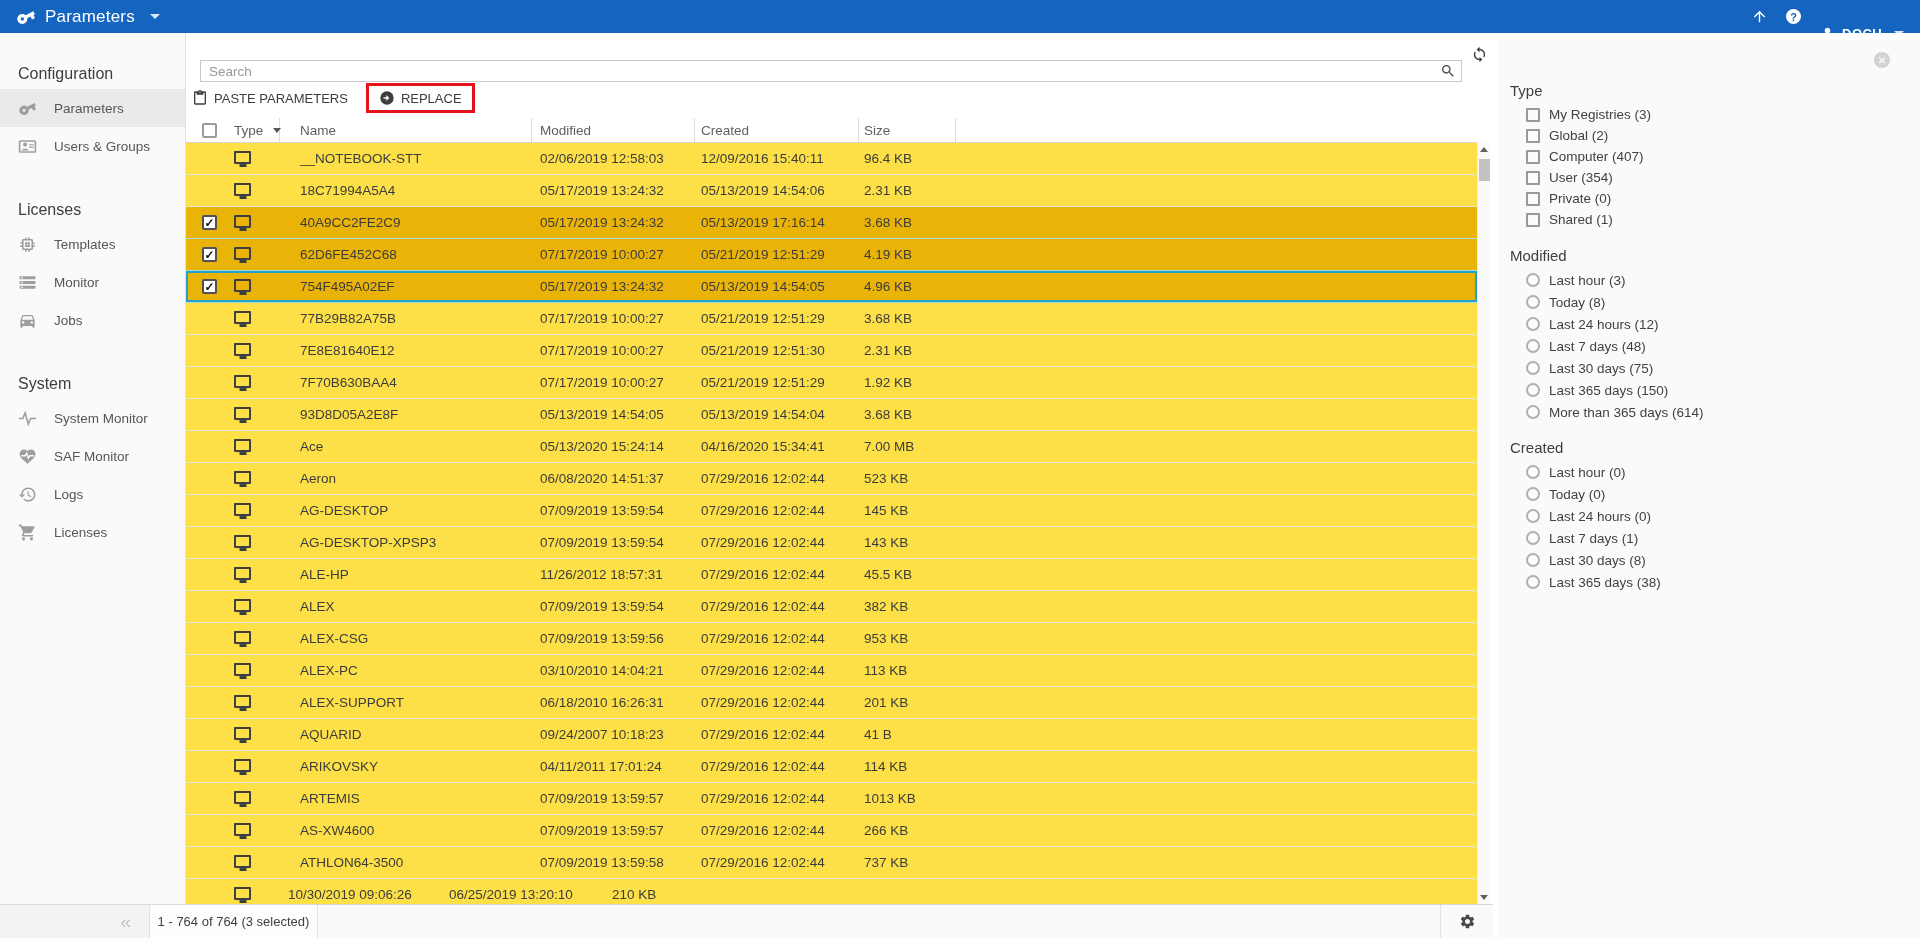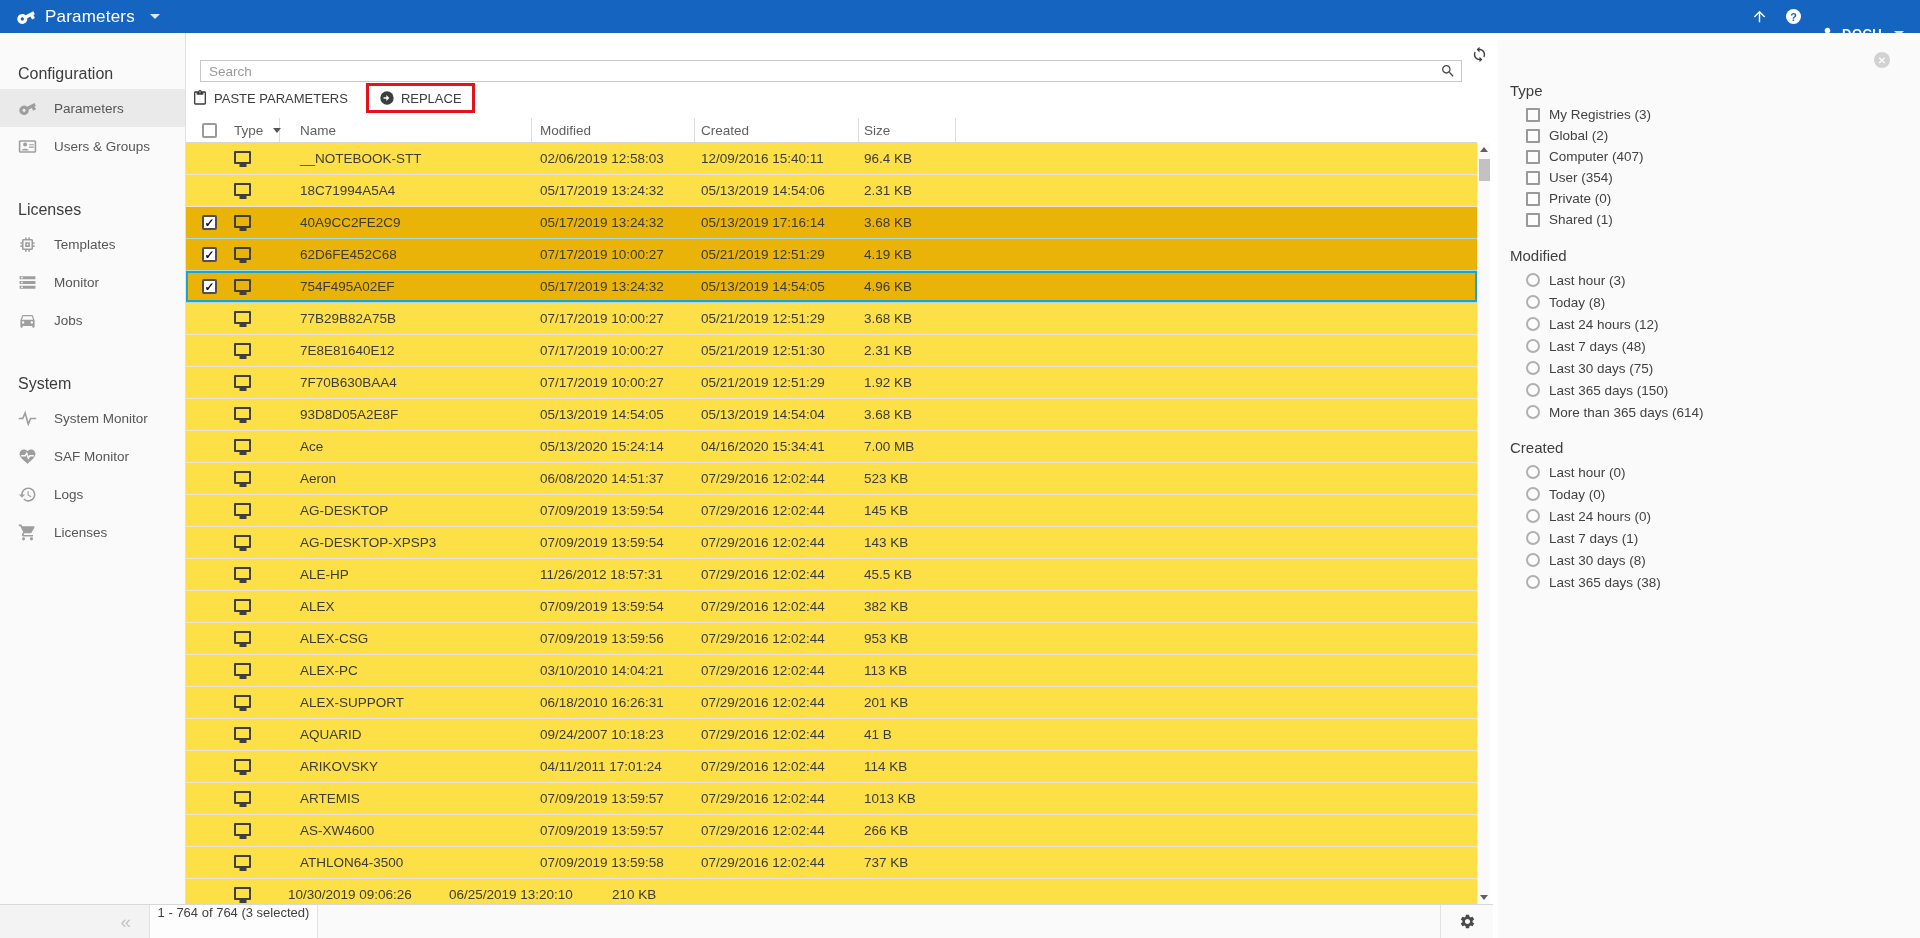--- a/index.html
+++ b/index.html
@@ -82,21 +82,21 @@
                    border-right:4px solid transparent; cursor:pointer; }
   .vs-up { top:4px; border-bottom:5px solid #606060; }
   .vs-dn { bottom:4px; border-top:5px solid #606060; }
   .vs-thumb { position:absolute; top:16px; left:1px; width:11px; height:22px; background:#c2c2c2; cursor:grab; }
 
   
   .footer { position:absolute; left:0; bottom:0; width:1493px; height:34px; background:#fafafa;
             border-top:1px solid #d8d8d8; display:flex; align-items:stretch; font-size:13px; color:#3f3f3f; }
   .f-collapse { width:150px; background:#f3f3f3; display:flex; align-items:center; justify-content:flex-end;
                 padding-right:18px; color:#c3c3c3; font-size:19px; border-right:1px solid #e2e2e2; cursor:pointer; }
-  .f-page { width:168px; display:flex; justify-content:center; background:#fdfdfd;
+  .f-page { width:168px; display:flex; align-items:center; justify-content:center; background:#fdfdfd;
             border-right:1px solid #e2e2e2; }
   .f-space { flex:1; }
   .f-gear { width:53px; border-left:1px solid #e2e2e2; display:flex; align-items:center; justify-content:center; cursor:pointer; }
   .f-gear svg { width:17px; height:17px; fill:#4a4a4a; }
 
   
   .rpanel { position:absolute; left:1498px; top:40px; width:422px; height:898px; background:#fafafa;
             font-size:13.5px; color:#424242; }
   .rp-close { position:absolute; top:12px; right:30px; width:16px; height:16px; border-radius:50%;
               background:#d2d2d2; color:#fafafa; display:flex; align-items:center; justify-content:center;

